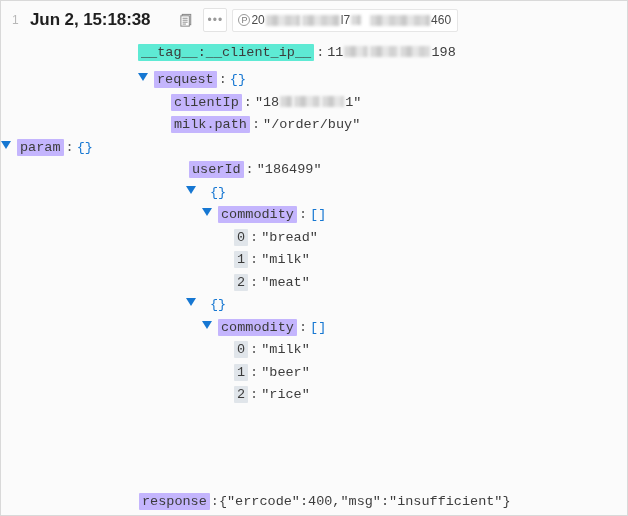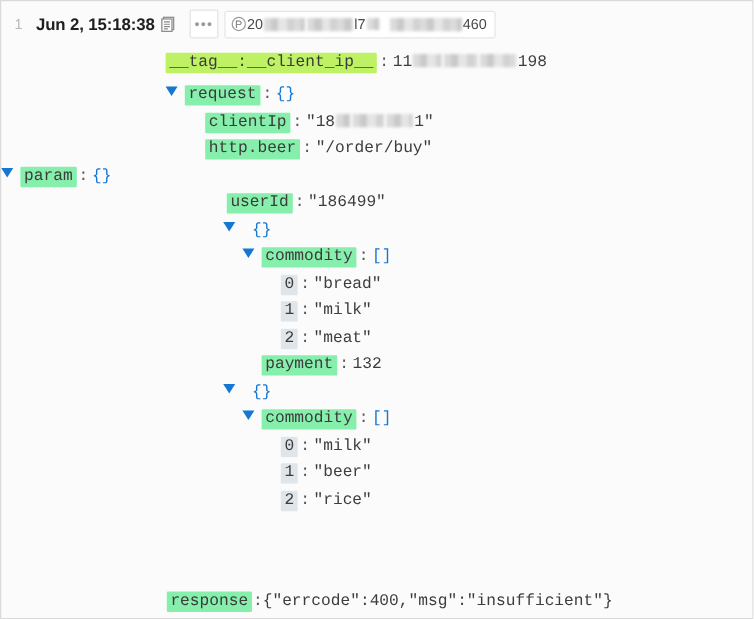--- a/index.html
+++ b/index.html
@@ -31,25 +31,25 @@
   }
   .row-number {
     width: 18px;
     font-size: 12px;
     color: #b8b8b8;
     font-family: "Liberation Sans", sans-serif;
     text-align: left;
     flex: 0 0 auto;
   }
   .timestamp {
-    font-size: 14px;
+    font-size: 17px;
     font-weight: bold;
     color: #1f1f1f;
     letter-spacing: -0.1px;
-    margin-right: 0;
+    margin-right: 24px;
     white-space: nowrap;
     flex: 0 0 auto;
   }
   .icon-btn {
     width: 24px; height: 24px;
     display: flex; align-items: center; justify-content: center;
     border: 1px solid #e3e3e3;
     background: #ffffff;
     border-radius: 2px;
     margin-right: 5px;
@@ -116,41 +116,41 @@
   .caret {
     display: inline-block;
     width: 0; height: 0;
     border-left: 5.5px solid transparent;
     border-right: 5.5px solid transparent;
     border-top: 8px solid #1677d2;
     vertical-align: 2px;
     margin-right: 6px;
   }
   .jkey {
-    background: #86efac;
+    background: #c4b5fd;
     color: #3b3b3b;
     padding: 1px 3px;
     border-radius: 1px;
   }
   .jkey.idx { background: #e0e5ea; }
   .jcolon { color: #555; margin: 0 3px 0 2px; }
   .jbrace { color: #1677d2; }
   .jstr { color: #3d3d3d; text-align: right; }
   .jnum { color: #3d3d3d; }
 
   
   .tagline {
     position: absolute;
     left: 137px; top: 41px;
     font-family: "Liberation Mono", monospace;
     font-size: 13.5px;
     line-height: 22px;
     white-space: nowrap;
   }
-  .tagline .jkey { background: #bef264; }
+  .tagline .jkey { background: #5eead4; }
 
   
   .response-line {
     position: absolute;
     left: 138px; top: 491px;
     font-family: "Liberation Mono", monospace;
     font-size: 13.5px;
     line-height: 20px;
     white-space: nowrap;
     color: #3d3d3d;
@@ -202,21 +202,21 @@
 
     <div class="jrow" style="padding-left:137px">
       <span class="caret"></span><span class="jkey">request</span><span class="jcolon">:</span><span class="jbrace">{}</span>
     </div>
 
     <div class="jrow" style="padding-left:170px">
       <span class="jkey">clientIp</span><span class="jcolon">:</span><span class="jstr">"18</span><span class="redact" style="width:12px"></span><span class="redact" style="width:26px"></span><span class="redact" style="width:22px"></span><span class="jstr">1"</span>
     </div>
 
     <div class="jrow" style="padding-left:170px">
-      <span class="jkey">http.beer</span><span class="jcolon">:</span><span class="jstr">"/order/buy"</span>
+      <span class="jkey">milk.path</span><span class="jcolon">:</span><span class="jstr">"/order/buy"</span>
     </div>
 
     <div class="jrow" style="">
       <span class="caret"></span><span class="jkey">param</span><span class="jcolon">:</span><span class="jbrace">{}</span>
     </div>
 
     <div class="jrow" style="padding-left:188px">
       <span class="jkey">userId</span><span class="jcolon">:</span><span class="jstr">"186499"</span>
     </div>
 
@@ -232,23 +232,20 @@
     <div class="jrow" style="padding-left:233px">
       <span class="jkey idx">0</span><span class="jcolon">:</span><span class="jstr">"bread"</span>
     </div>
     <div class="jrow" style="padding-left:233px">
       <span class="jkey idx">1</span><span class="jcolon">:</span><span class="jstr">"milk"</span>
     </div>
     <div class="jrow" style="padding-left:233px">
       <span class="jkey idx">2</span><span class="jcolon">:</span><span class="jstr">"meat"</span>
     </div>
 
-    <div class="jrow" style="padding-left:217px">
-      <span class="jkey">payment</span><span class="jcolon">:</span><span class="jnum">132</span>
-    </div>
 
     <div class="jrow" style="padding-left:185px">
       <span class="caret"></span><span class="jbrace" style="margin-left:8px">{}</span>
     </div>
 
     <div class="jrow" style="padding-left:201px">
       <span class="caret"></span><span class="jkey">commodity</span><span class="jcolon">:</span><span class="jbrace">[]</span>
     </div>
 
     <div class="jrow" style="padding-left:233px">

